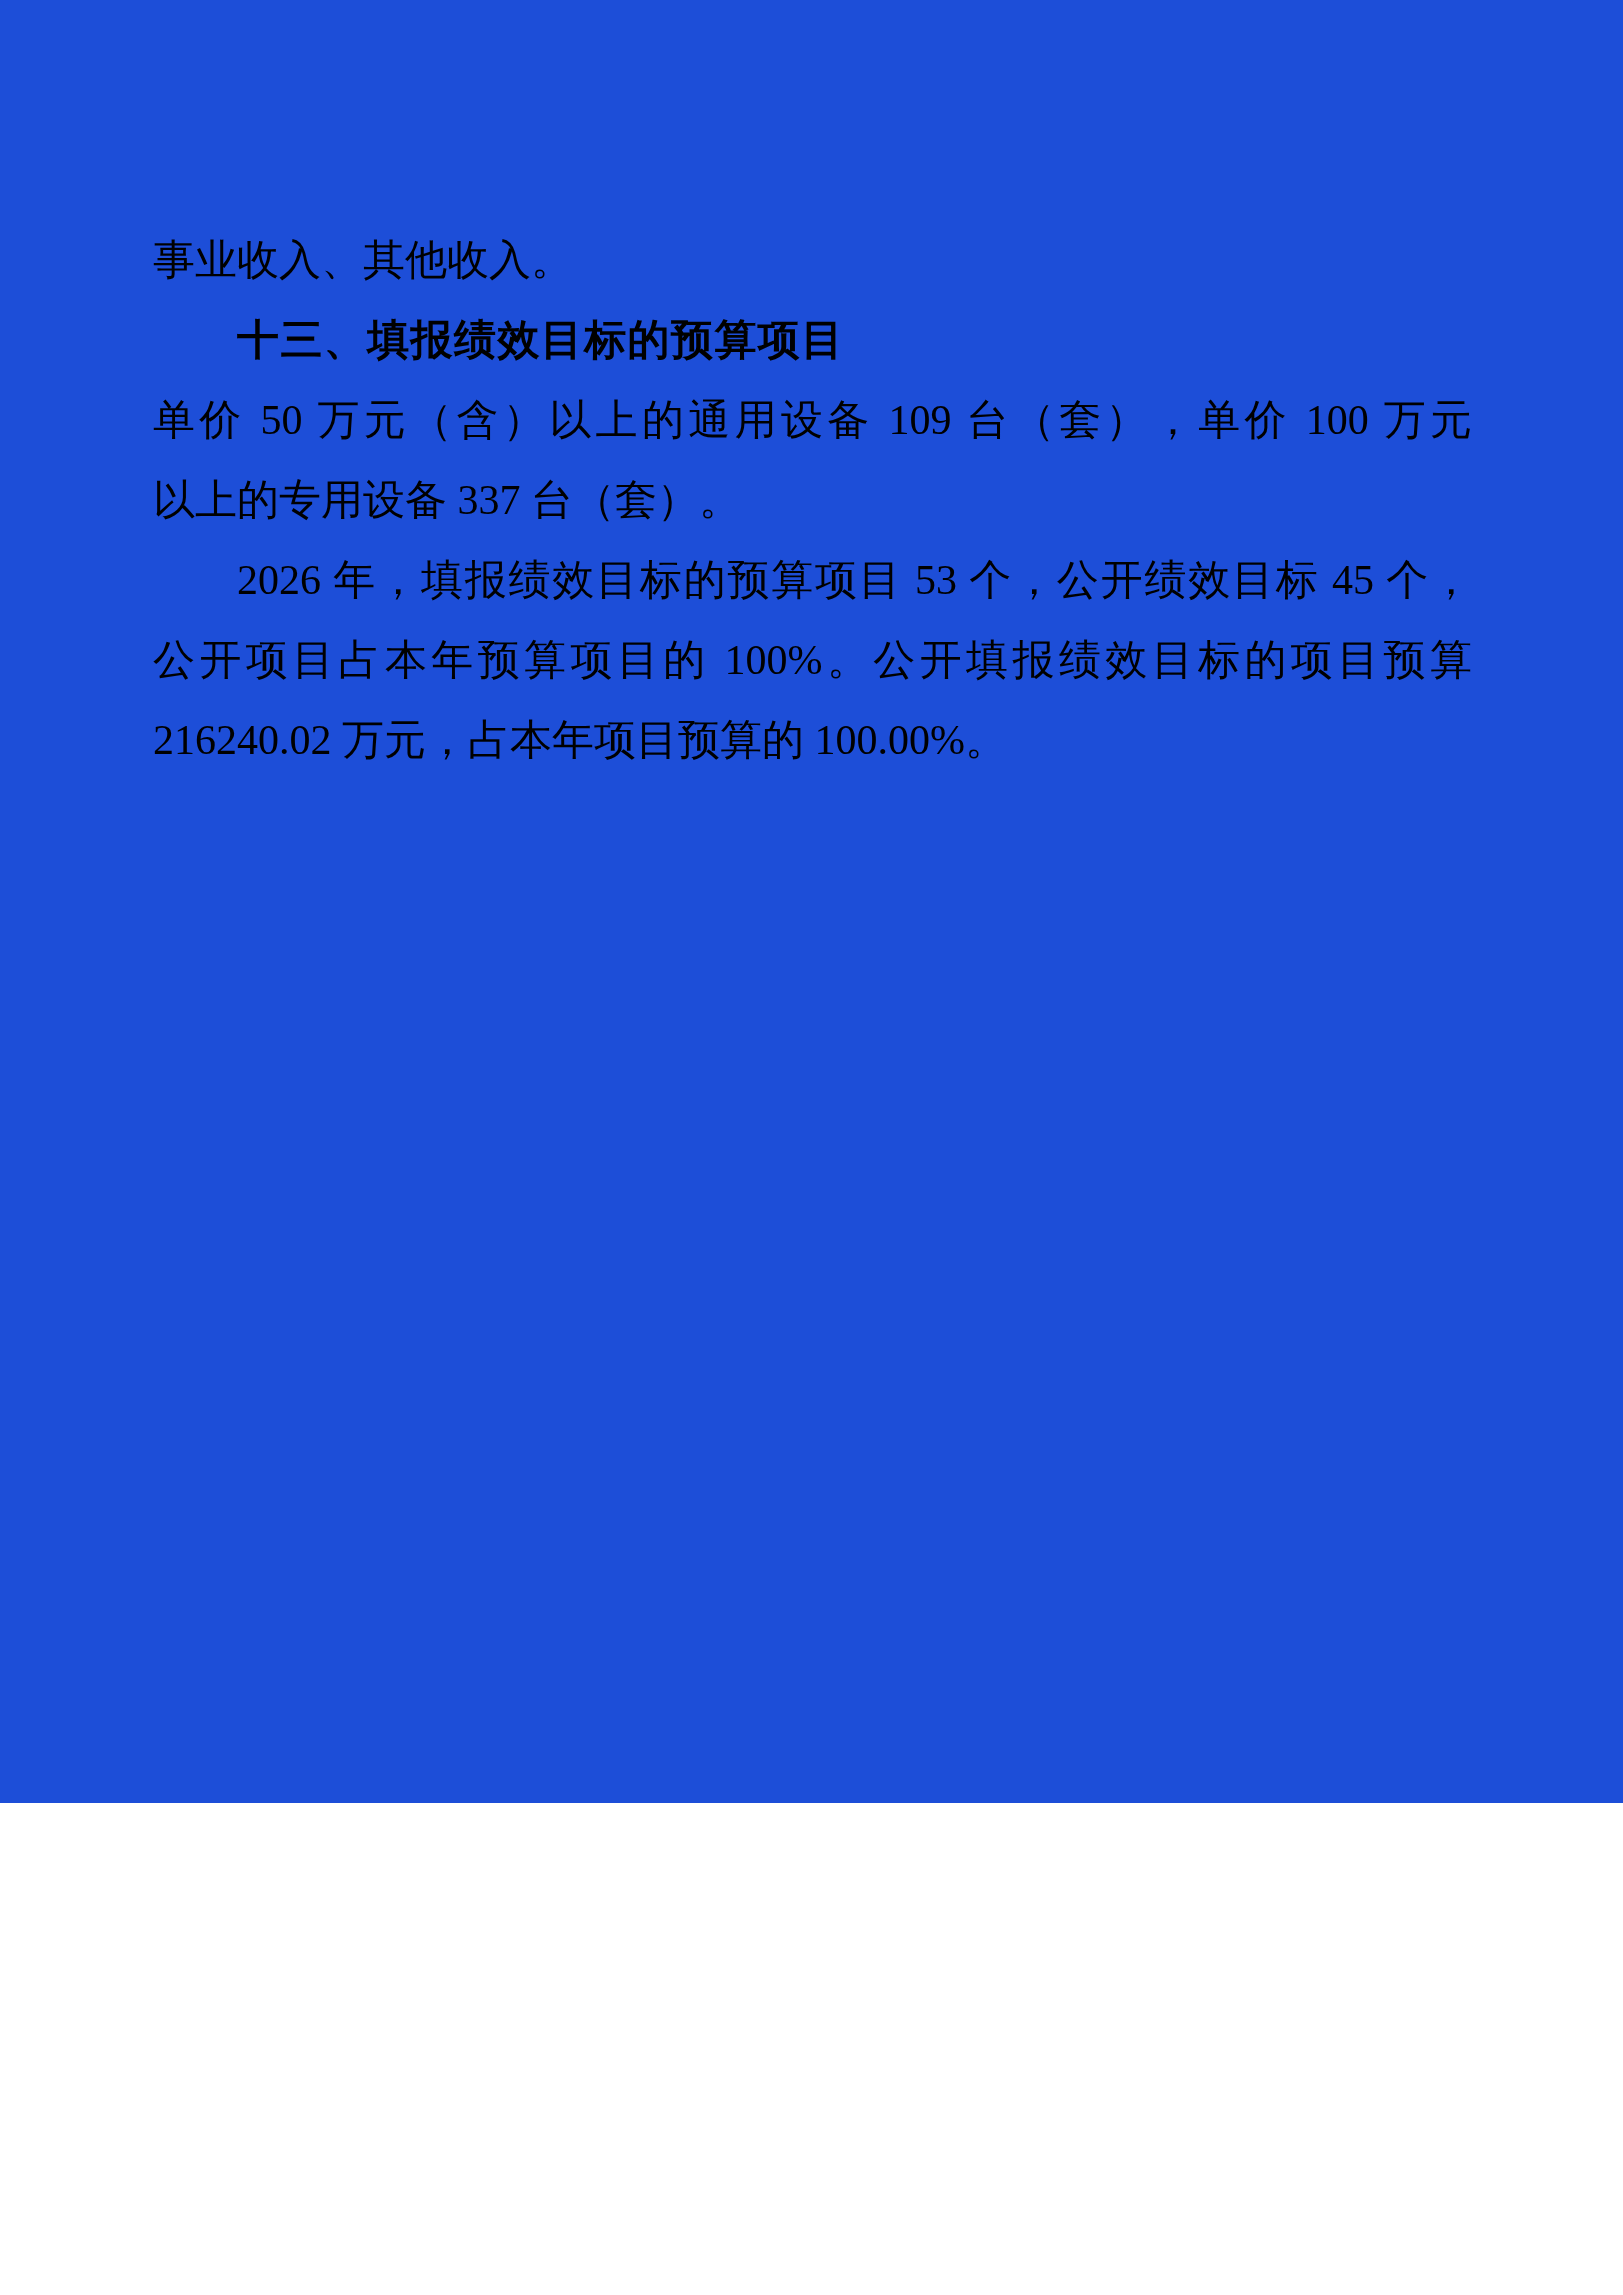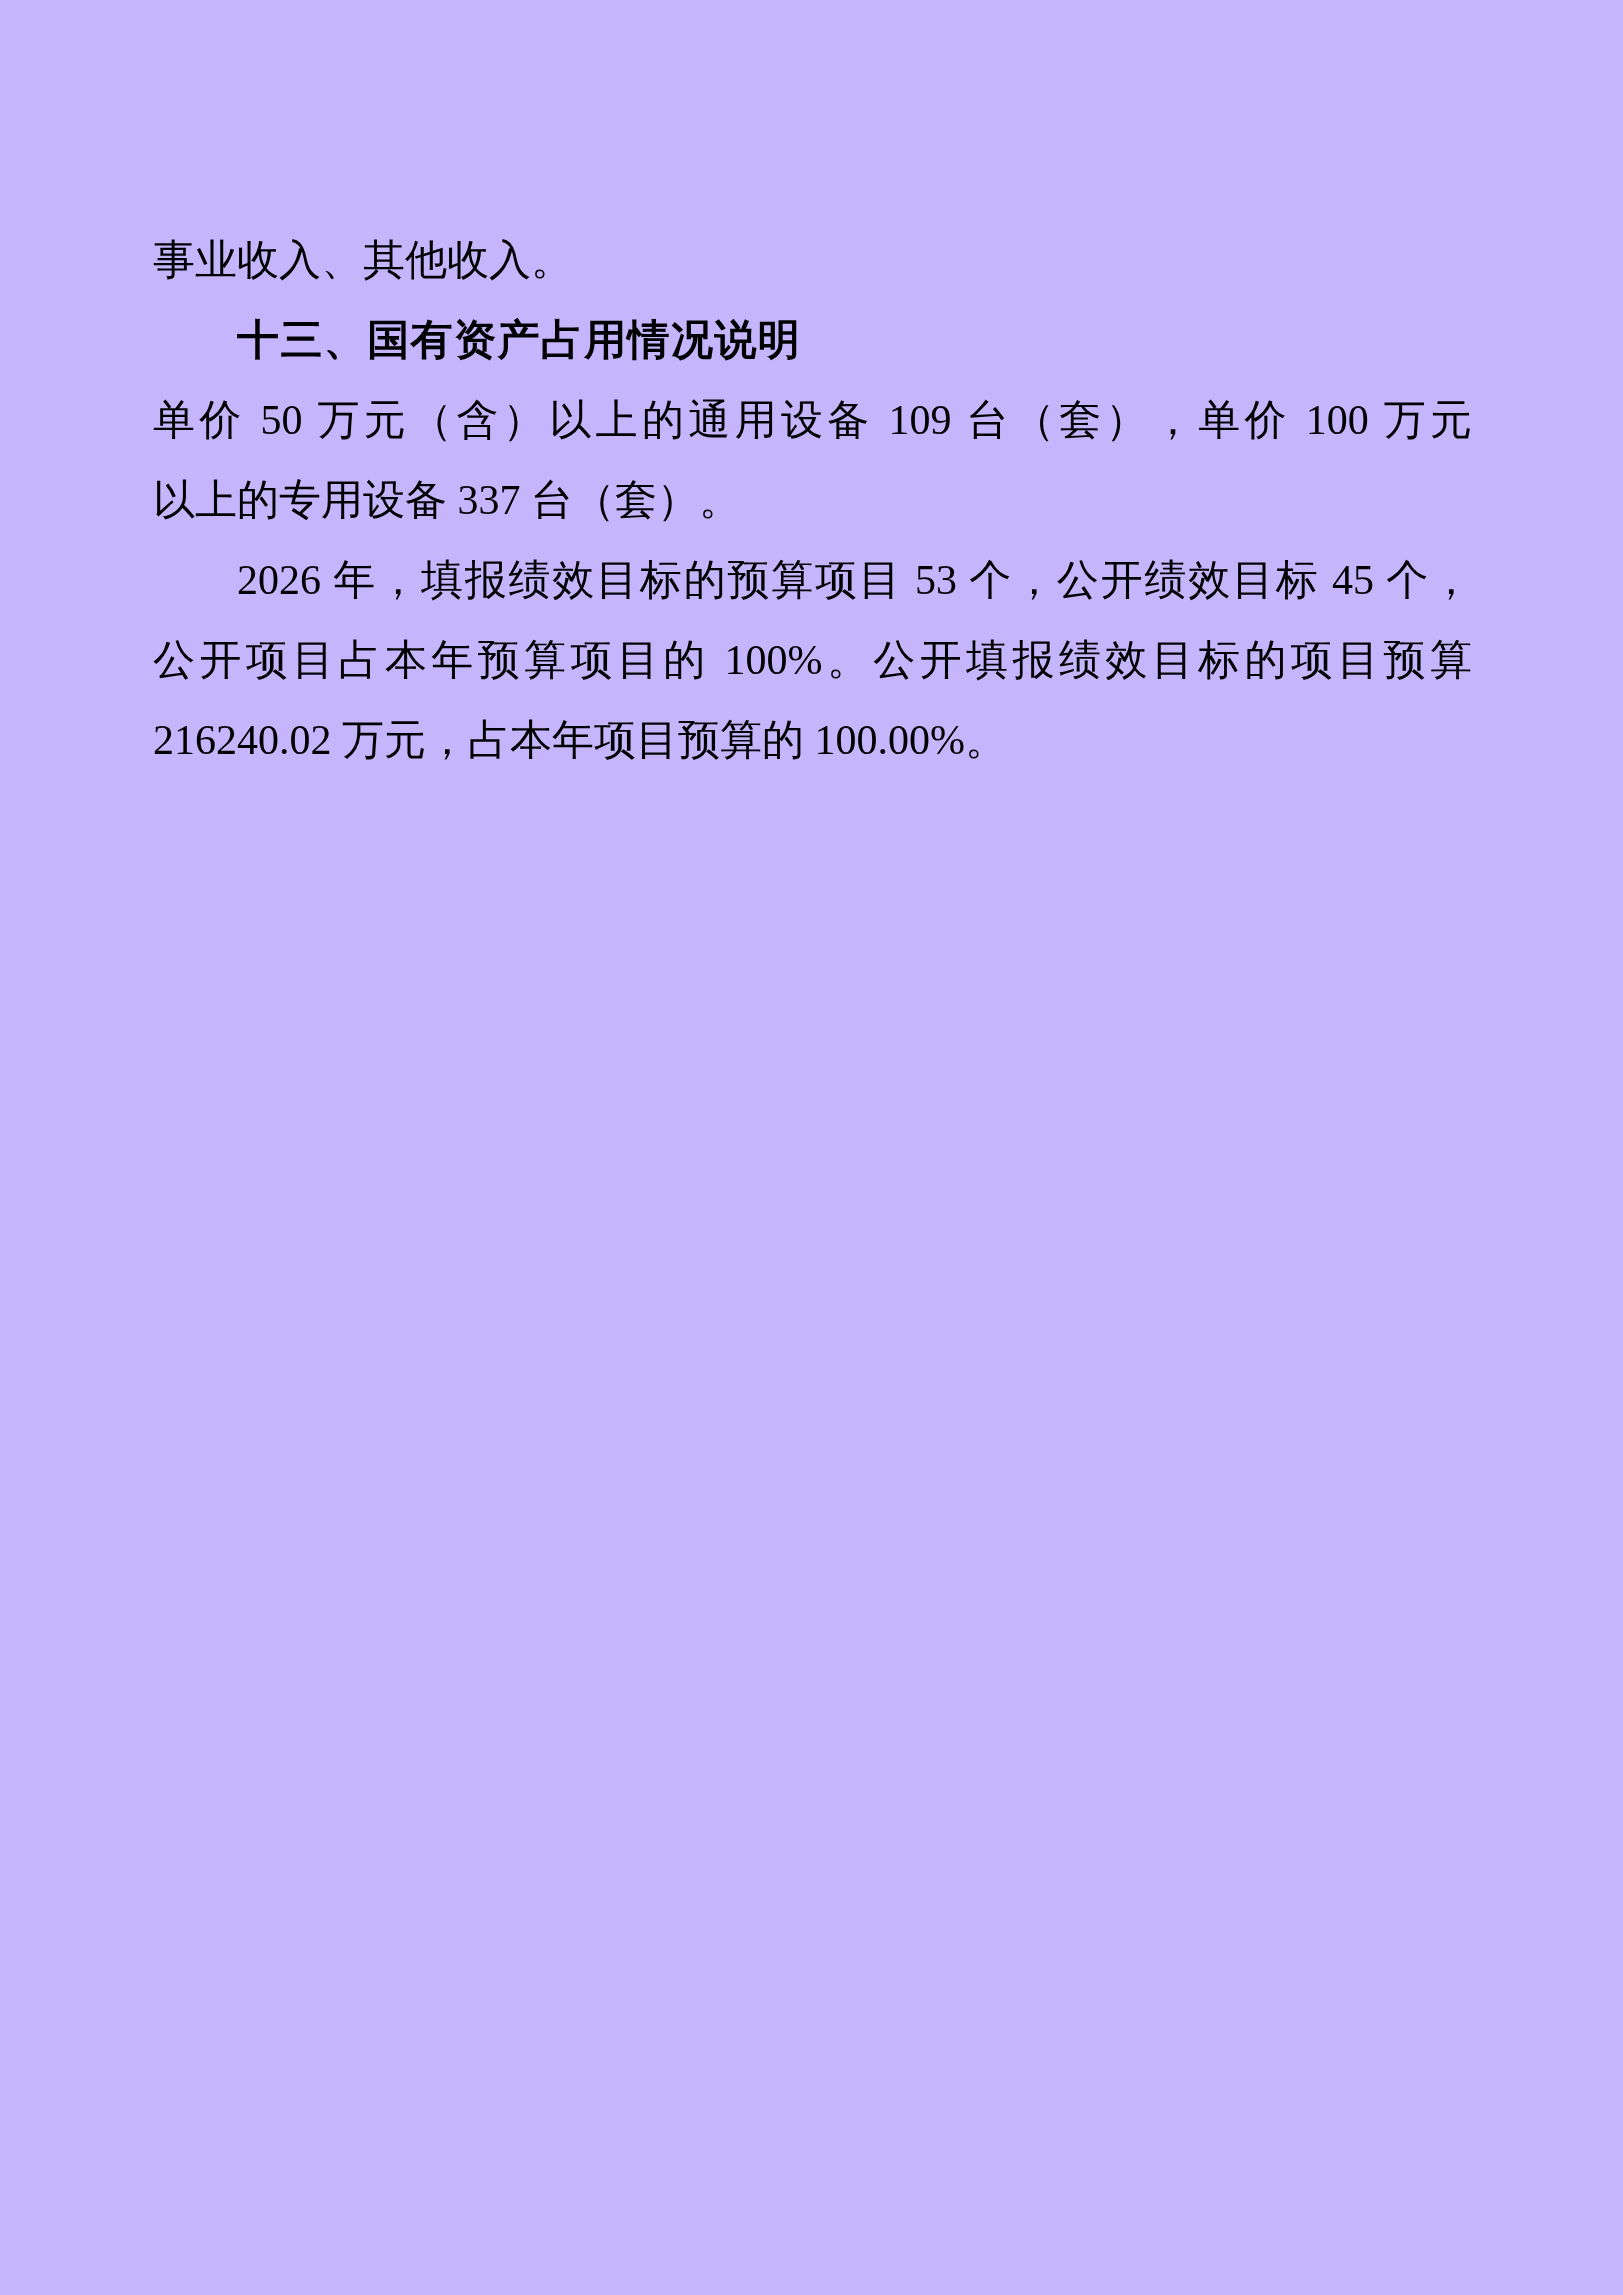--- a/index.html
+++ b/index.html
@@ -3,22 +3,22 @@
 <meta charset="utf-8">
 <style>
   html, body {
     margin: 0;
     padding: 0;
     background: #ffffff;
   }
   .page {
     position: relative;
     width: 1624px;
-    height: 2295px;
-    background: #c4b5fd;
+    height: 1803px;
+    background: #1d4ed8;
     overflow: hidden;
     font-family: "Liberation Serif", "DejaVu Serif", serif;
     color: #000000;
   }
   .text-block {
     position: absolute;
     left: 153px;
     top: 220px;
     width: 1319px;
     font-size: 42px;
@@ -51,21 +51,21 @@
   }
 </style>
 </head>
 <body>
 
 <div class="page">
   <div class="text-block">
 
     <div class="line">事业收入、其他收入。</div>
 
-    <div class="line heading indent">十三、国有资产占用情况说明</div>
+    <div class="line heading indent">十三、填报绩效目标的预算项目</div>
 
 
 
     <div class="line fill">单价 50 万元（含）以上的通用设备 109 台（套），单价 100 万元（含）</div>
 
     <div class="line">以上的专用设备 337 台（套）。</div>
 
 
     <div class="line indent fill">2026 年，填报绩效目标的预算项目 53 个，公开绩效目标 45 个，</div>
 

